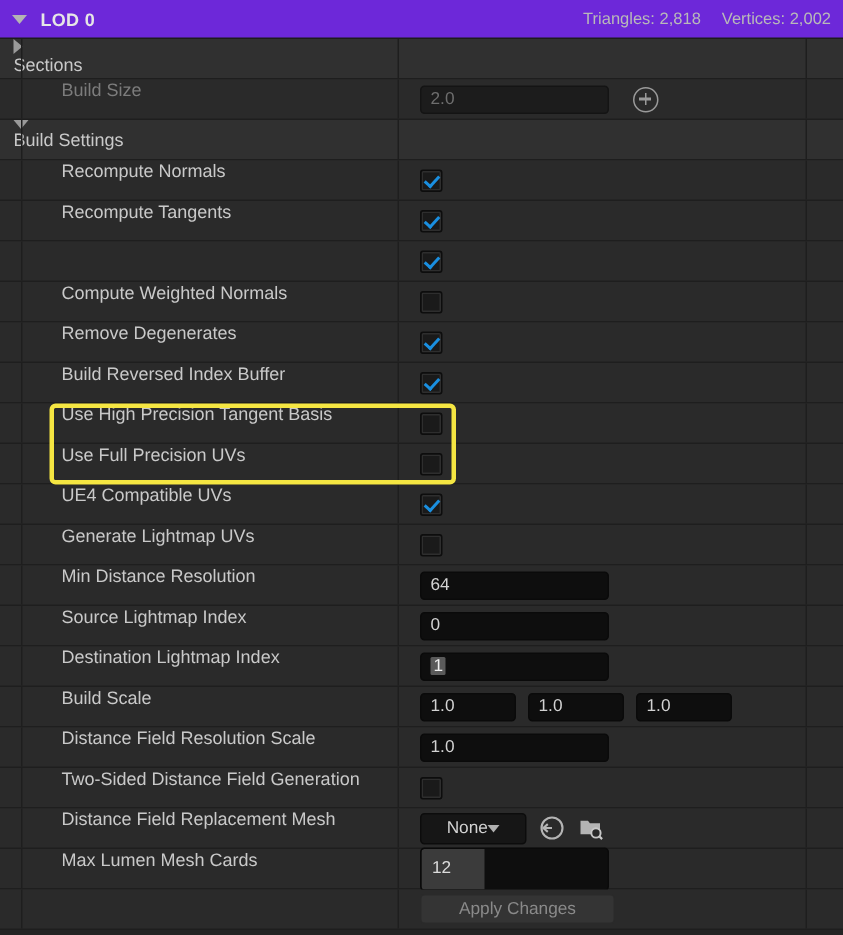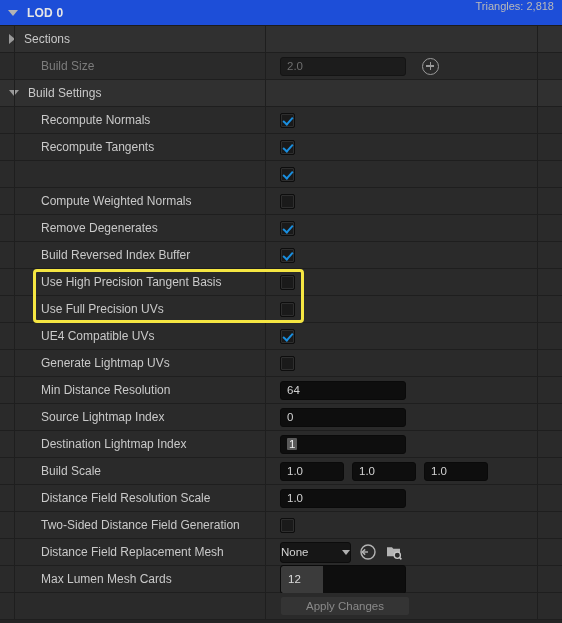--- a/index.html
+++ b/index.html
@@ -18,21 +18,21 @@
     height: 623px;
     background: #242424;
     color: #c8c8c8;
     font-size: 12px;
   }
 
   
   .lod-header {
     position: relative;
     height: 26px;
-    background: #1d4ed8;
+    background: #6d28d9;
     border-bottom: 1px solid #1c1c1c;
     display: flex;
     align-items: center;
     padding-left: 8px;
   }
   .lod-header .tri {
     width: 0; height: 0;
     border-left: 5px solid transparent;
     border-right: 5px solid transparent;
     border-top: 6px solid #b4b4b4;
@@ -47,21 +47,20 @@
   .lod-stats {
     position: absolute;
     right: 8px;
     top: 0;
     height: 26px;
     display: flex;
     align-items: center;
     gap: 14px;
     font-size: 11px;
     color: #b9b9b9;
-    flex-direction: column;
   }
 
   
   .row {
     position: relative;
     height: 27px;
     display: flex;
     align-items: center;
     border-bottom: 1px solid #1e1e1e;
     background: #2a2a2a;
@@ -97,23 +96,23 @@
 
   .label {
     color: #c9c9c9;
     font-size: 12px;
     white-space: nowrap;
   }
   .label.dim { color: #7c7c7c; }
 
   .name-cell {
     display: flex;
-    align-items: center;
     width: 265px;
     height: 100%;
+    flex-direction: column;
   }
   .indent-cat   { padding-left: 9px; }
   .indent-prop  { padding-left: 41px; }
 
   .arrow-right {
     width: 0; height: 0;
     border-top: 5px solid transparent;
     border-bottom: 5px solid transparent;
     border-left: 6px solid #9a9a9a;
     margin-right: 9px;
@@ -232,21 +231,21 @@
 
   
   .dropdown {
     width: 71px;
     height: 21px;
     background: #161616;
     border: 1px solid #0c0c0c;
     border-radius: 3px;
     display: flex;
     align-items: center;
-    justify-content: space-between;
+    justify-content: center;
     padding: 0 0;
     color: #d2d2d2;
     font-size: 11.5px;
     margin-left: 8px;
   }
   .chev {
     width: 0; height: 0;
     border-left: 4px solid transparent;
     border-right: 4px solid transparent;
     border-top: 5px solid #b0b0b0;

